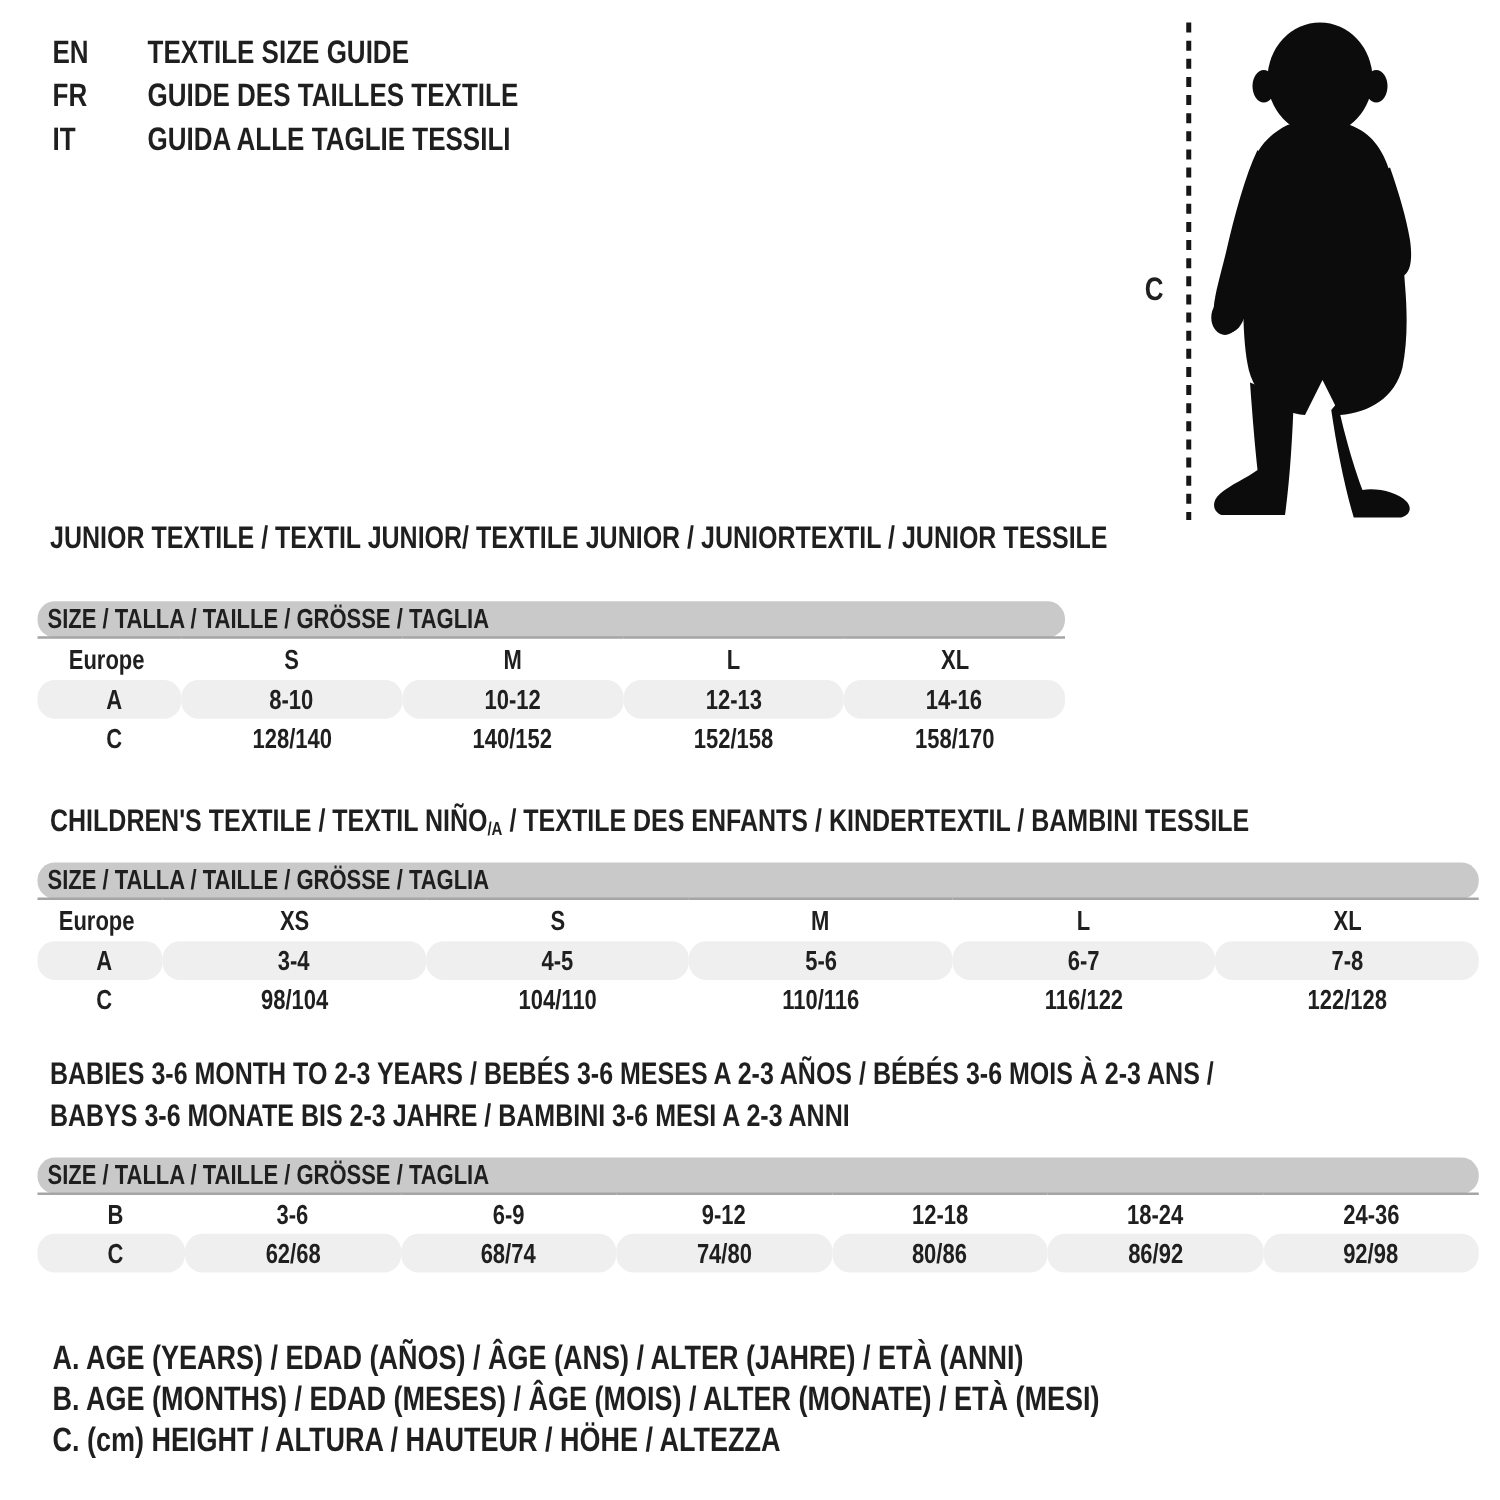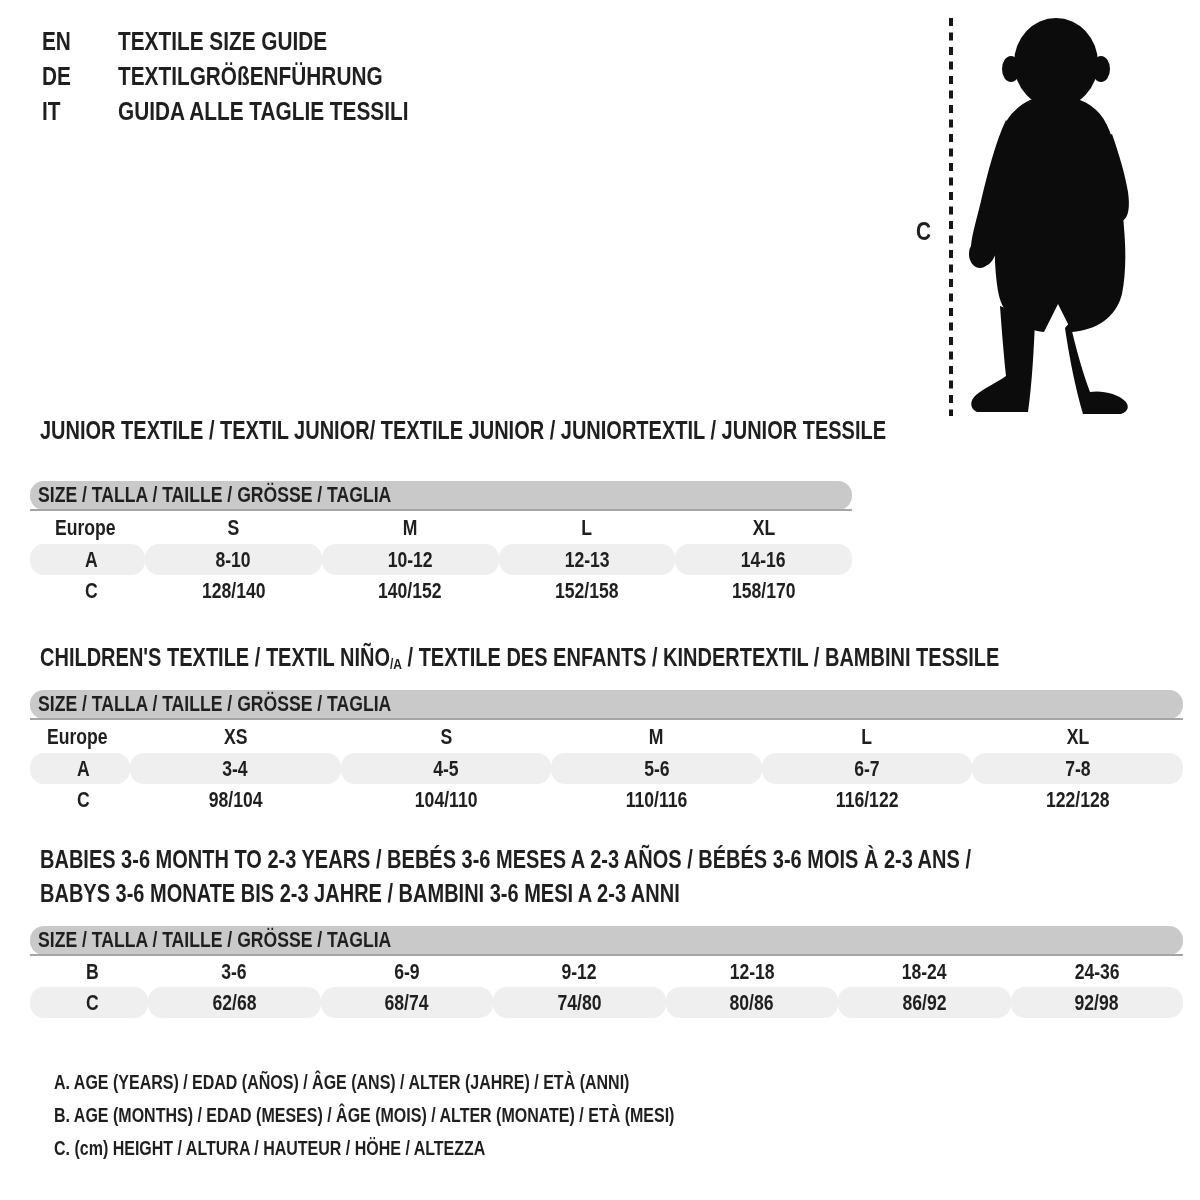--- a/index.html
+++ b/index.html
@@ -32,33 +32,33 @@
   tr.bar td{
     background:#c9c9c9;height:28px;text-align:left;padding-left:8px;
     border-bottom:2px solid #a5a5a5;font-size:22px;
   }
   tr.cols td{height:33px;}
   tr.datarow td{height:31px;}
   tr.shade td{background:#efefef;}
   td.lbl{text-align:center;padding-left:10px;}
 
   
-  .legend-line{position:absolute;left:54px;font-size:20px;}
+  .legend-line{position:absolute;left:42px;font-size:27px;}
 </style>
 </head>
 <body>
 
 <div class="lang-list">
   <div class="lang-row">
     <span class="lang-code"><span class="cx">EN</span></span>
     <span class="cx">TEXTILE SIZE GUIDE</span>
   </div>
   <div class="lang-row">
-    <span class="lang-code"><span class="cx">DE</span></span>
-    <span class="cx">TEXTILGRÖßENFÜHRUNG</span>
+    <span class="lang-code"><span class="cx">FR</span></span>
+    <span class="cx">GUIDE DES TAILLES TEXTILE</span>
   </div>
   <div class="lang-row">
     <span class="lang-code"><span class="cx">IT</span></span>
     <span class="cx">GUIDA ALLE TAGLIE TESSILI</span>
   </div>
 </div>
 
 <span class="c-label cc">C</span>
 
 <svg class="abs" style="left:947px;top:16px;" width="8" height="402">

